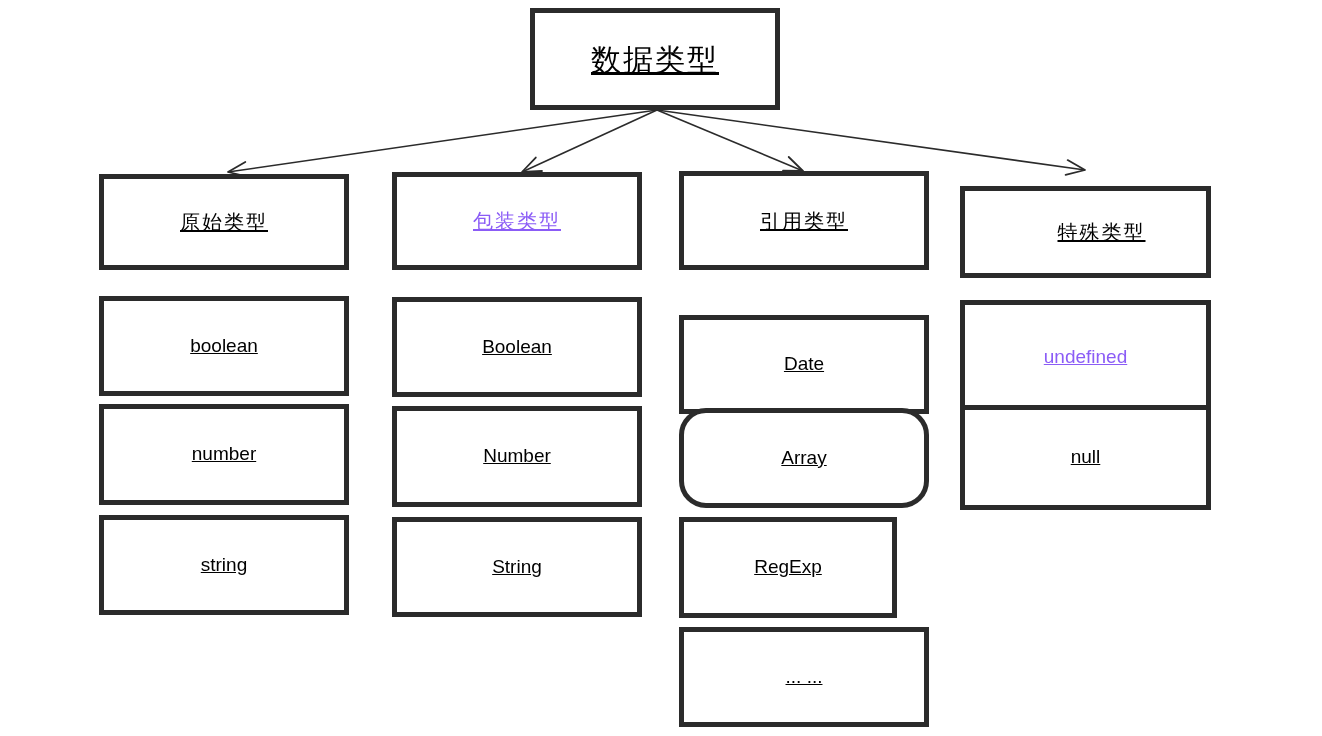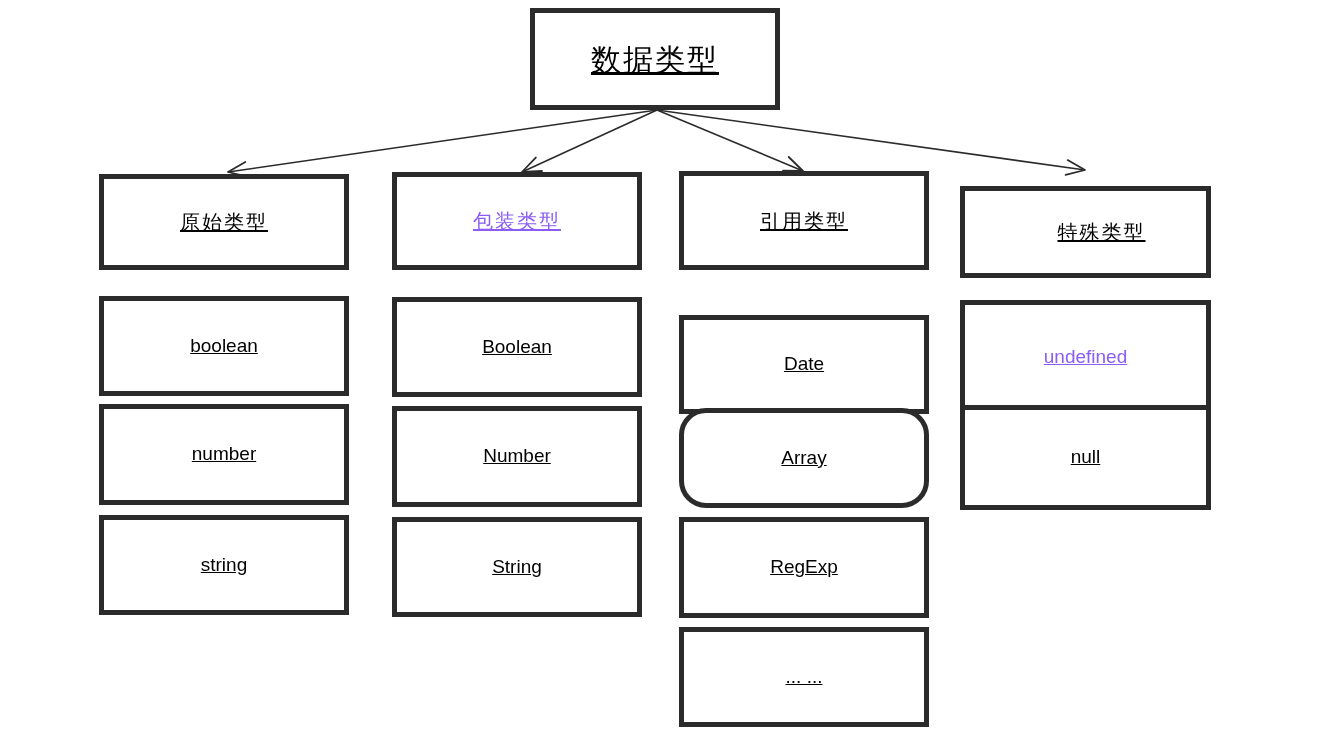--- a/index.html
+++ b/index.html
@@ -79,19 +79,19 @@
       <div class="node leaf" style="left: 99px; top: 296px; width: 250px; height: 100px; border-color: rgb(43, 43, 43); color: rgb(0, 0, 0);">boolean</div>
       <div class="node leaf" style="left: 99px; top: 404px; width: 250px; height: 101px; border-color: rgb(43, 43, 43); color: rgb(0, 0, 0);">number</div>
       <div class="node leaf" style="left: 99px; top: 515px; width: 250px; height: 100px; border-color: rgb(43, 43, 43); color: rgb(0, 0, 0);">string</div>
       <div class="node group cjk" style="left: 392px; top: 172px; width: 250px; height: 98px; border-color: rgb(43, 43, 43); color: #8b5cf6;">包装类型</div>
       <div class="node leaf" style="left: 392px; top: 297px; width: 250px; height: 100px; border-color: rgb(43, 43, 43); color: rgb(0, 0, 0);">Boolean</div>
       <div class="node leaf" style="left: 392px; top: 406px; width: 250px; height: 101px; border-color: rgb(43, 43, 43); color: rgb(0, 0, 0);">Number</div>
       <div class="node leaf" style="left: 392px; top: 517px; width: 250px; height: 100px; border-color: rgb(43, 43, 43); color: rgb(0, 0, 0);">String</div>
       <div class="node group cjk" style="left: 679px; top: 171px; width: 250px; height: 99px; border-color: rgb(43, 43, 43); color: rgb(0, 0, 0); text-align: center;">引用类型</div>
       <div class="node leaf" style="left: 679px; top: 299px; width: 250px; height: 99px; border-color: rgb(43, 43, 43); color: rgb(0, 0, 0); margin-top: 16px;">Date</div>
       <div class="node leaf" style="left: 679px; top: 408px; width: 250px; height: 100px; border-color: rgb(43, 43, 43); color: rgb(0, 0, 0); border-radius: 27px;">Array</div>
-      <div class="node leaf" style="left: 679px; top: 517px; width: 250px; height: 101px; border-color: rgb(43, 43, 43); color: rgb(0, 0, 0);">RegExp</div>
+      <div class="node leaf" style="left: 679px; top: 517px; width: 218px; height: 101px; border-color: rgb(43, 43, 43); color: rgb(0, 0, 0);">RegExp</div>
       <div class="node leaf" style="left: 679px; top: 627px; width: 250px; height: 100px; border-color: rgb(43, 43, 43); color: rgb(0, 0, 0);">... ...</div>
       <div class="node group cjk" style="left: 960px; top: 186px; width: 251px; height: 92px; border-color: rgb(43, 43, 43); color: rgb(0, 0, 0); padding-left: 32px;">特殊类型</div>
       <div class="node leaf" style="left: 960px; top: 300px; width: 251px; height: 114px; border-color: rgb(43, 43, 43); color: #8b5cf6;">undefined</div>
       <div class="node leaf" style="left: 960px; top: 405px; width: 251px; height: 105px; border-color: rgb(43, 43, 43); color: rgb(0, 0, 0);">null</div>
     </div>
 </div>
 
 </body></html>

